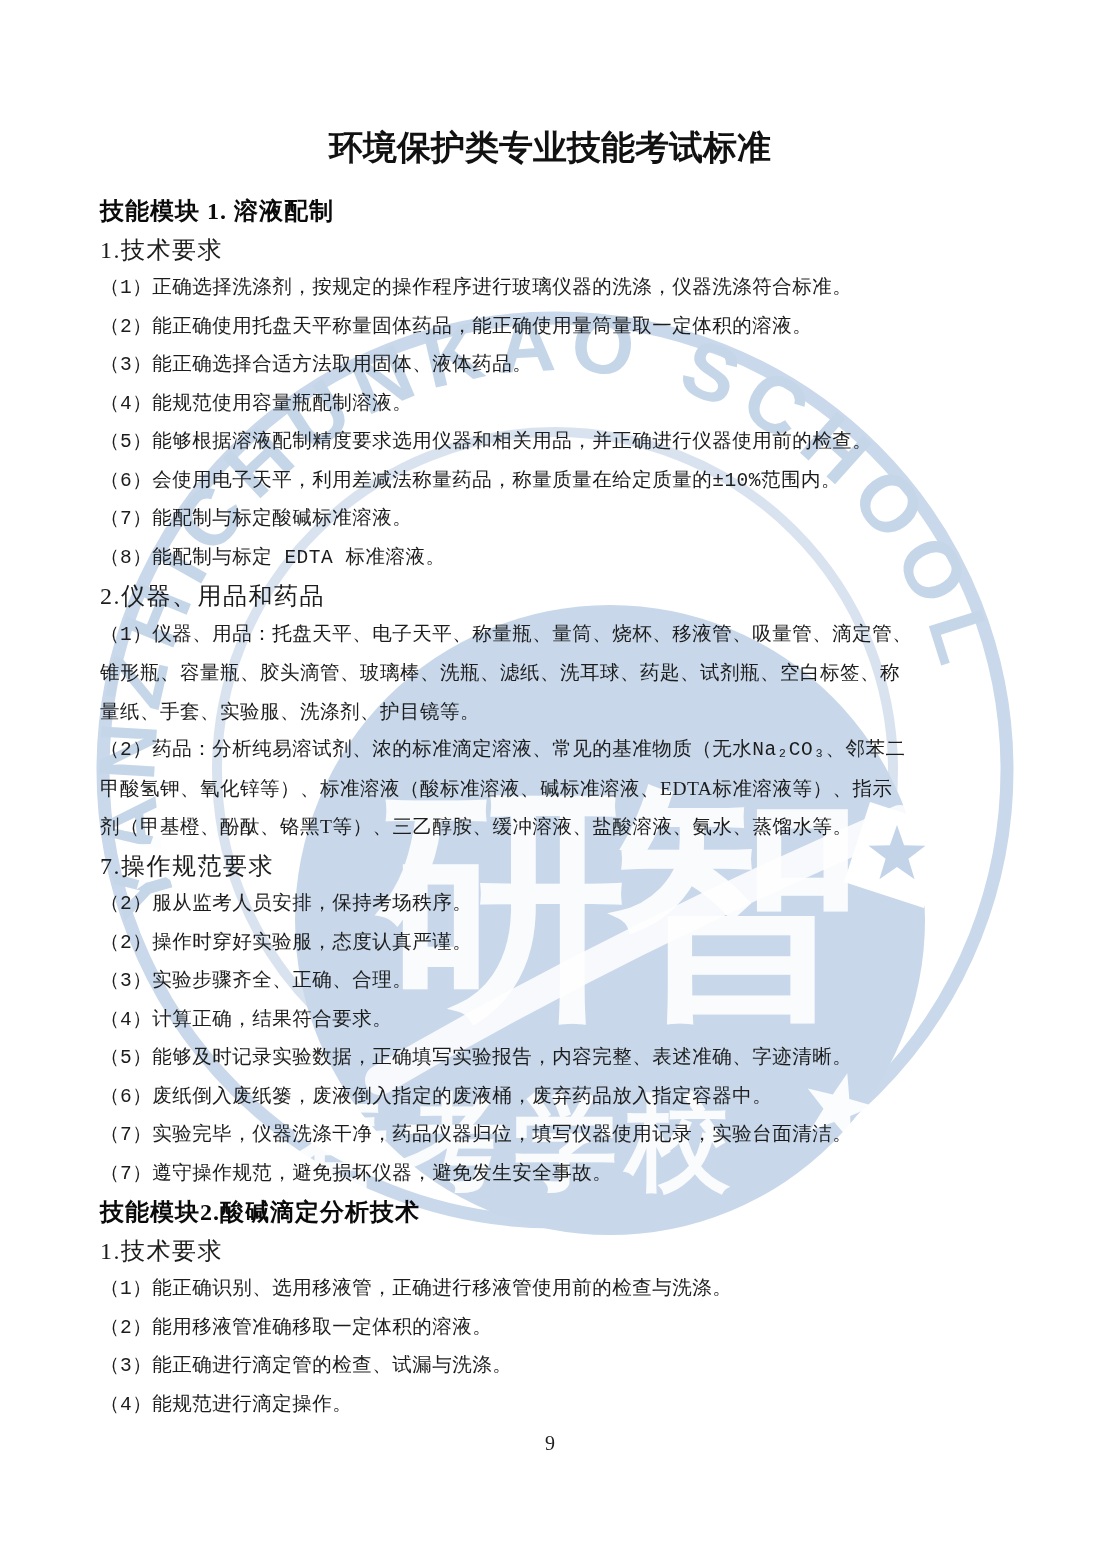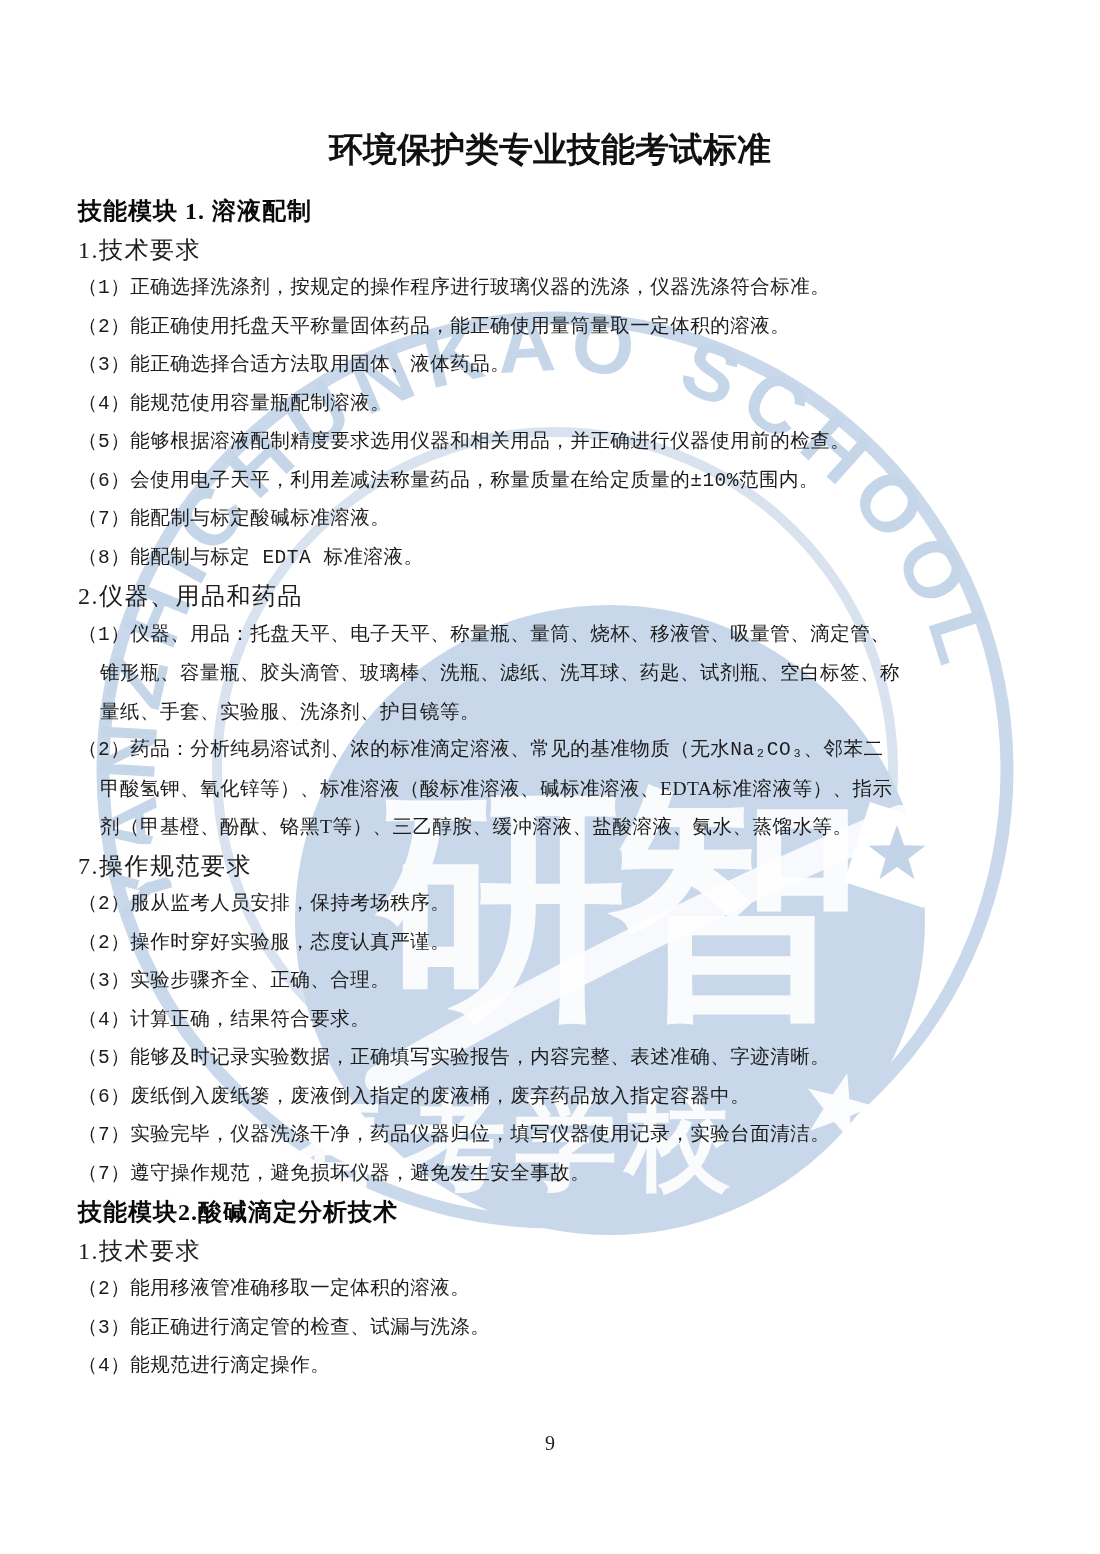--- a/index.html
+++ b/index.html
@@ -11,31 +11,31 @@
     overflow:hidden;
     font-family:"Liberation Serif","DejaVu Serif",serif;
     color:#1c1c1c;
   }
   .watermark{
     position:absolute;left:0;top:0;width:1100px;height:1554px;
     z-index:0;pointer-events:none;
   }
   .content{position:relative;z-index:1;}
   .title{
-    font-family:Liberation Serif, serif;
+    font-family:Liberation Mono, monospace;
     font-weight:700;
     font-size:34px;line-height:44px;
     text-align:center;
     margin:128px 0 20px 0;
     color:#111;
   }
   .lines{padding:0;}
   .line{
     height:38.5px;line-height:38.5px;
-    padding-left:78px;
+    padding-left:100px;
     white-space:nowrap;
     font-size:19.5px;
     letter-spacing:0.5px;
   }
   .line.module{
     font-size:24px;
     font-weight:700;
     letter-spacing:1px;
     color:#0a0a0a;
   }
@@ -105,20 +105,21 @@
         <div class="line item">（2）服从监考人员安排，保持考场秩序。</div>
         <div class="line item">（2）操作时穿好实验服，态度认真严谨。</div>
         <div class="line item">（3）实验步骤齐全、正确、合理。</div>
         <div class="line item">（4）计算正确，结果符合要求。</div>
         <div class="line item">（5）能够及时记录实验数据，正确填写实验报告，内容完整、表述准确、字迹清晰。</div>
         <div class="line item">（6）废纸倒入废纸篓，废液倒入指定的废液桶，废弃药品放入指定容器中。</div>
         <div class="line item">（7）实验完毕，仪器洗涤干净，药品仪器归位，填写仪器使用记录，实验台面清洁。</div>
         <div class="line item">（7）遵守操作规范，避免损坏仪器，避免发生安全事故。</div>
         <div class="line module">技能模块2.酸碱滴定分析技术</div>
         <div class="line sub">1.技术要求</div>
+        <div class="line item">（1）能正确识别、选用移液管，正确进行移液管使用前的检查与洗涤。</div>
         <div class="line item">（2）能用移液管准确移取一定体积的溶液。</div>
         <div class="line item">（3）能正确进行滴定管的检查、试漏与洗涤。</div>
         <div class="line item">（4）能规范进行滴定操作。</div>
       </div>
   </div>
 
   <div class="page-number">9</div>
 </div>
 
 </body></html>

